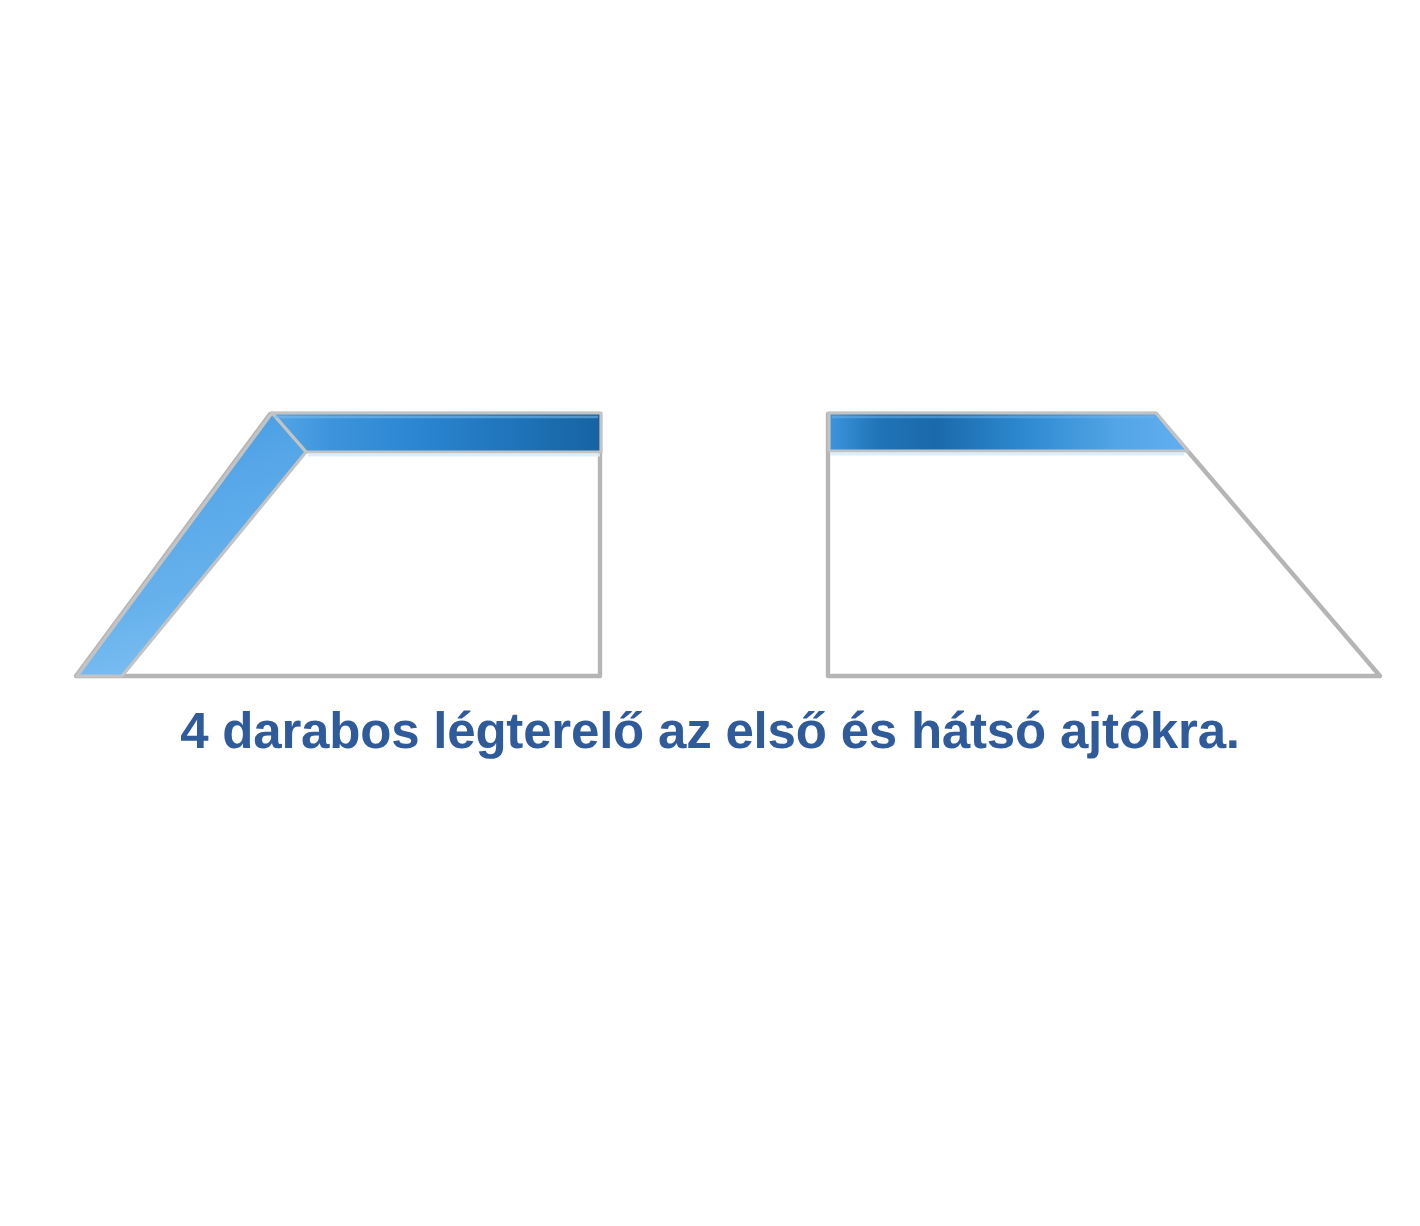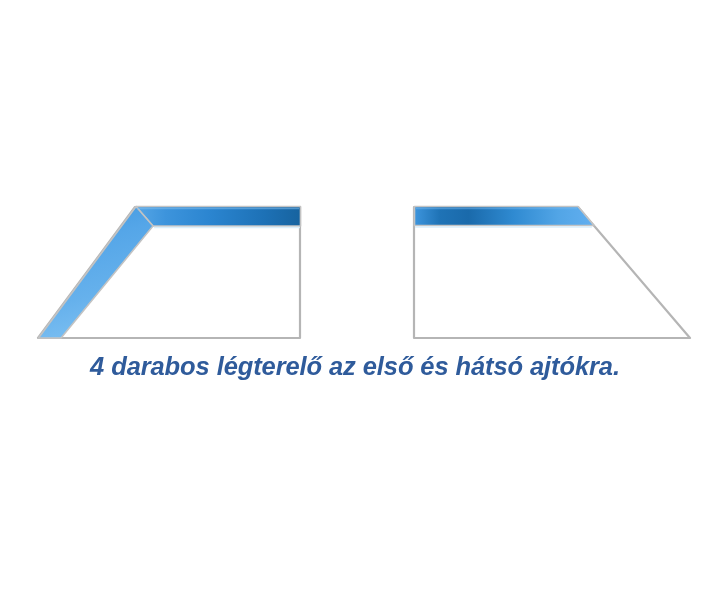--- a/index.html
+++ b/index.html
@@ -43,21 +43,21 @@
     font-weight: bold;
     font-size: 25.5px;
     letter-spacing: -0.1px;
     color: #2f5b9b;
     white-space: nowrap;
   }
 </style>
 </head>
 <body>
 
-<div id="canvas" style="background: rgb(255, 255, 255); font-style: italic;">
+<div id="canvas" style="background: rgb(255, 255, 255);">
 
   <div id="figure-area">
     <svg id="figure-svg" viewBox="0 0 710 350" xmlns="http://www.w3.org/2000/svg">
       <defs>
         <linearGradient id="bandTopLeft" x1="0" y1="0" x2="1" y2="0">
           <stop offset="0%" stop-color="#56a6e6"></stop>
           <stop offset="18%" stop-color="#3d94dc"></stop>
           <stop offset="45%" stop-color="#2b85d0"></stop>
           <stop offset="78%" stop-color="#1d71b6"></stop>
           <stop offset="100%" stop-color="#17639f"></stop>

